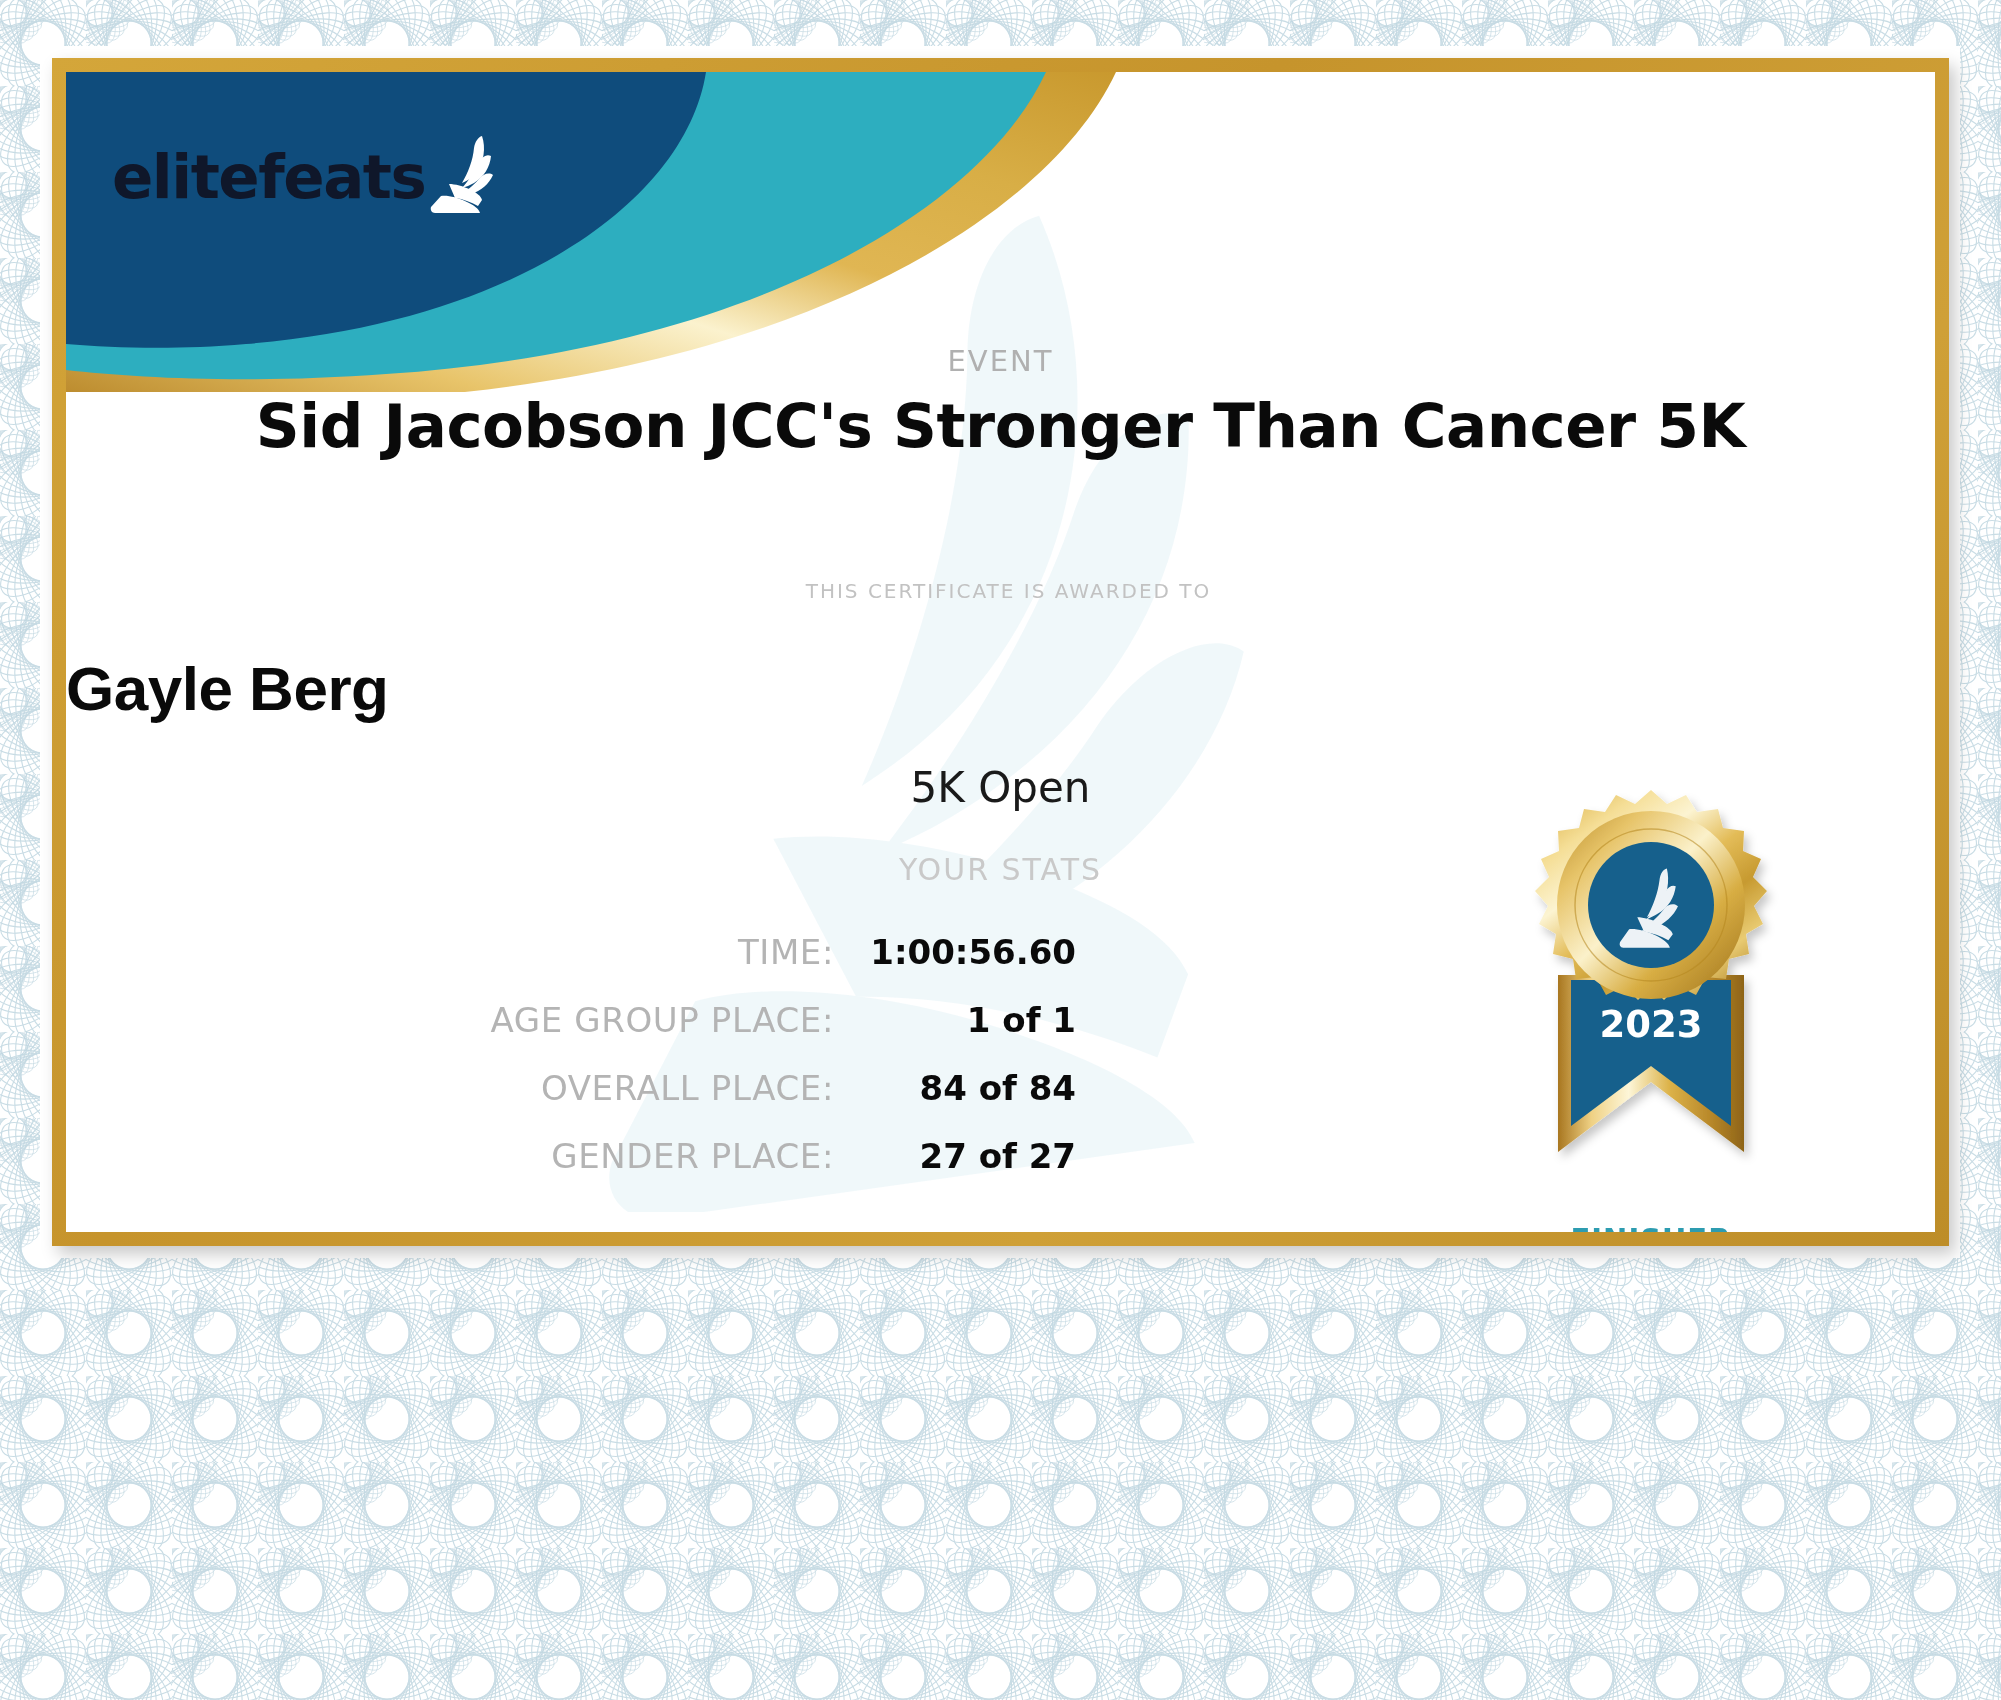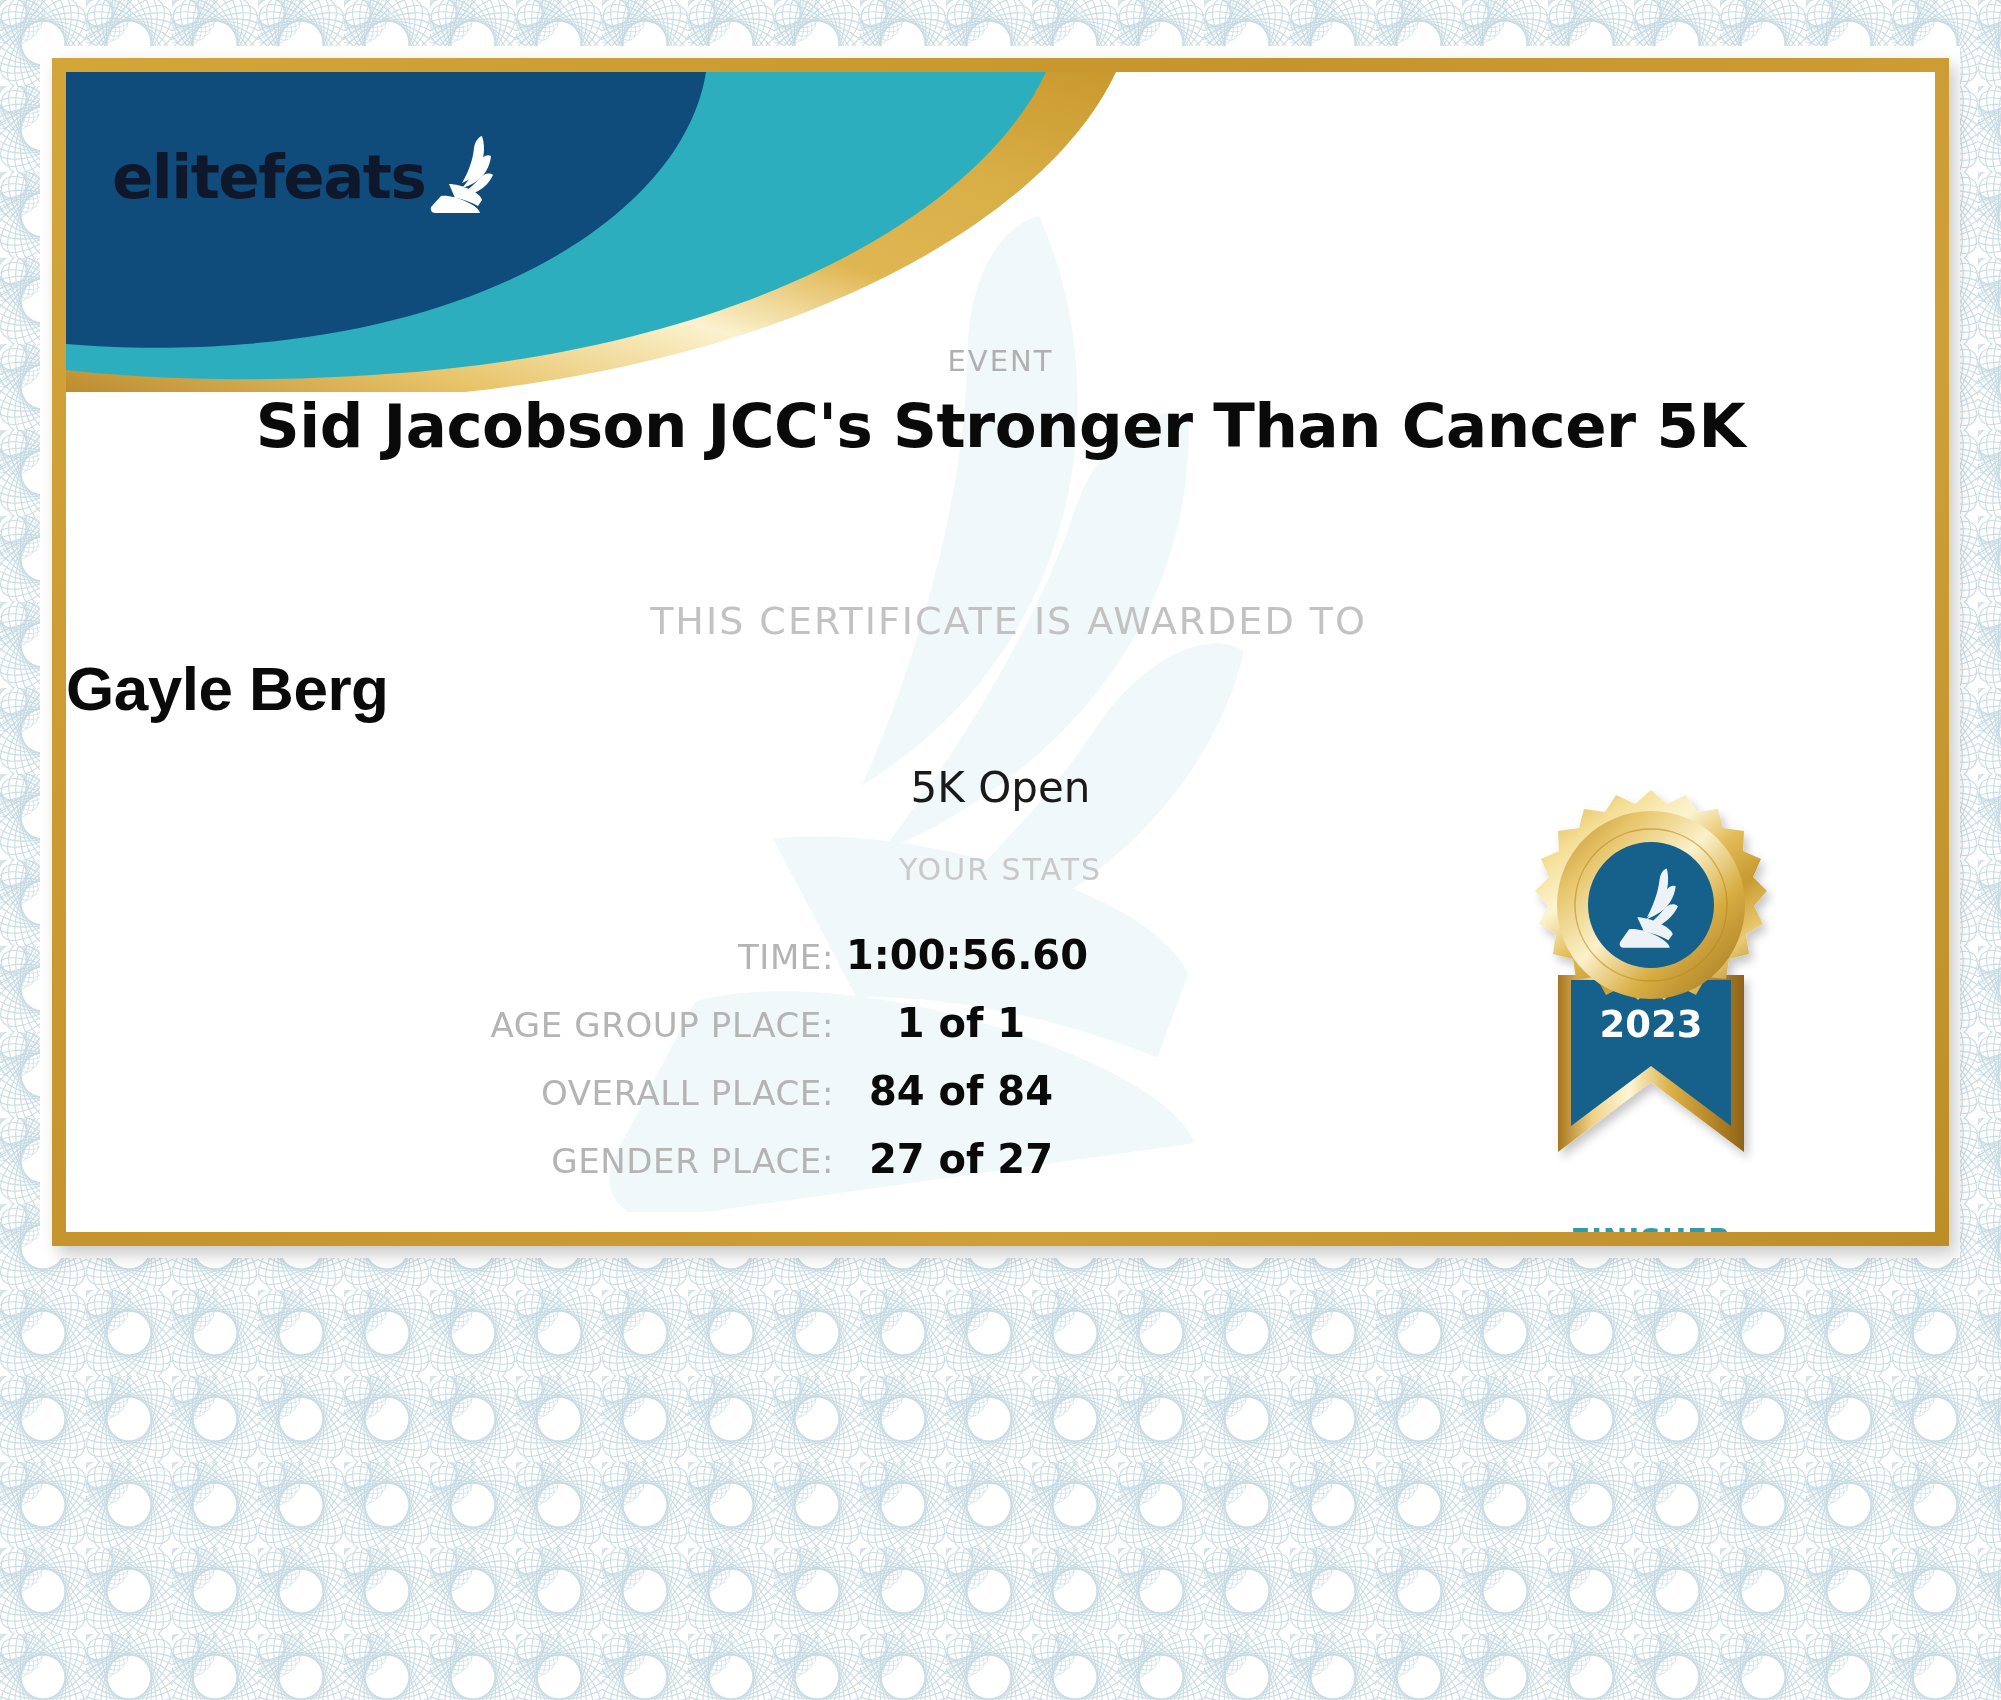--- a/index.html
+++ b/index.html
@@ -118,22 +118,22 @@
     color: #0a0a0a;
     font-size: 61px;
     font-weight: 700;
     letter-spacing: -0.5px;
     font-family: "DejaVu Sans", sans-serif;
   }
 
   #awarded-label {
     position: absolute;
     left: 0; right: 0;
-    top: 527px;
-    font-size: 38px;
+    top: 507px;
+    font-size: 20px;
     color: #c2c2c2;
     margin-left: 16px;
   }
   #recipient-name {
     position: absolute;
     left: 0; right: 0;
     top: 581px;
     text-align: left;
     color: #0a0a0a;
     font-size: 62px;
@@ -177,27 +177,27 @@
   .stat-label {
     color: #b4b4b4;
     font-size: 34px;
     letter-spacing: 0.6px;
     font-family: "DejaVu Sans", sans-serif;
     white-space: nowrap;
     text-align: right;
   }
   .stat-value {
     color: #0a0a0a;
-    font-size: 40px;
+    font-size: 34px;
     font-weight: 700;
     font-family: "DejaVu Sans", sans-serif;
     white-space: nowrap;
     margin-left: 12px;
     width: 230px;
-    text-align: center;
+    text-align: right;
   }
 
   
   #finisher-seal {
     position: absolute;
     left: 1430px;
     top: 718px;
     width: 310px;
     z-index: 4;
     text-align: center;

